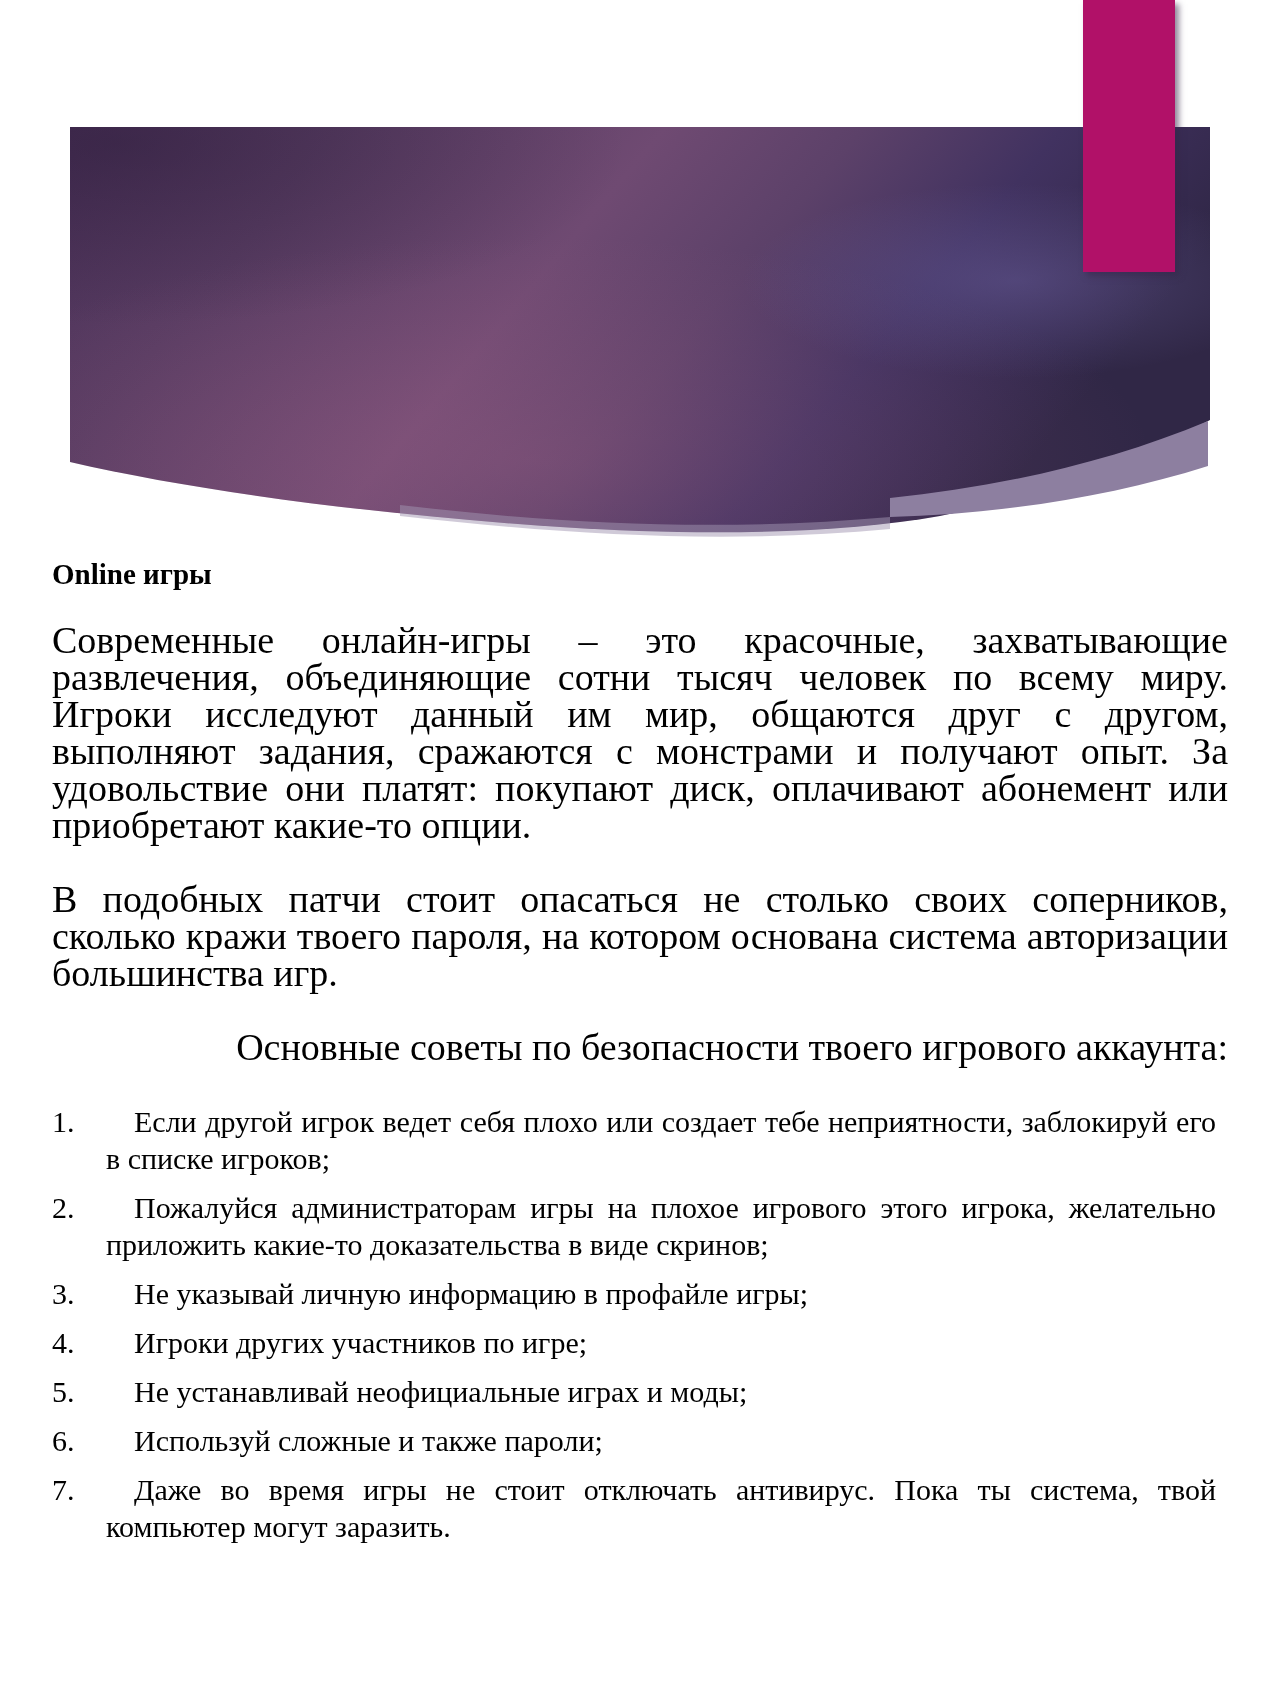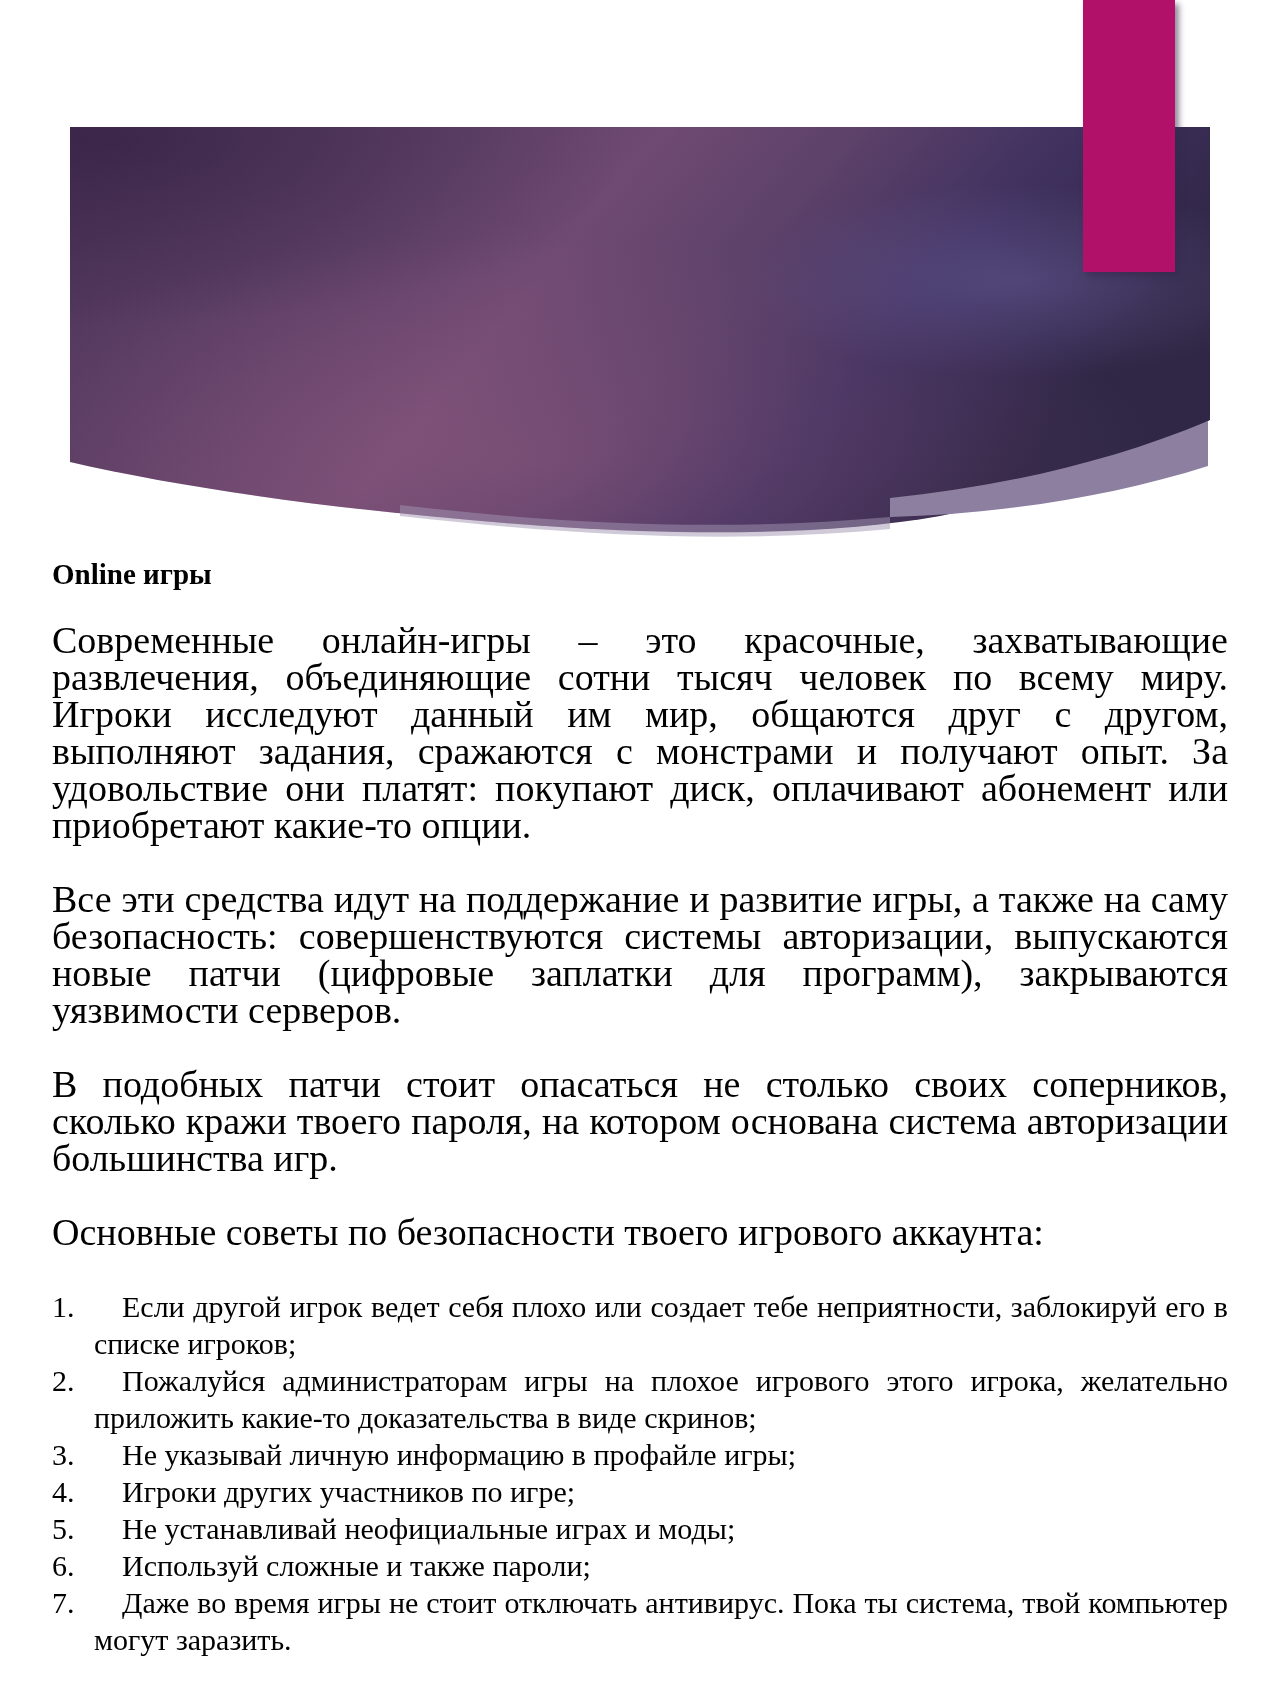--- a/index.html
+++ b/index.html
@@ -28,30 +28,30 @@
     font-size:29px;
     line-height:44px;
     font-weight:bold;
   }
   .para{
     margin:0 0 37px 0;
     font-size:38px;
     line-height:37px;
     text-align:justify;
   }
-  .lead-in{margin-bottom:37px;text-align:left;}
+  .lead-in{margin-bottom:37px;text-align:right;}
   .num-list{margin-top:37px;}
   .list-item{
     position:relative;
     padding-left:42px;
     font-size:30px;
     line-height:37px;
     text-align:justify;
   }
-  .list-item .item-text{ text-indent:28px; display:block; margin:0; }
+  .list-item .item-text{ text-indent:28px; display:block; margin:12px; }
   .list-item .item-num{
     position:absolute;left:0;top:0;
     width:42px;
   }
 </style>
 </head>
 <body>
 
 <div class="banner-wrap">
   <svg width="1280" height="560" viewBox="0 0 1280 560" xmlns="http://www.w3.org/2000/svg">
@@ -90,21 +90,20 @@
     <path d="M890,498 C1000,487 1110,462 1208,421 L1208,466 C1110,497 1000,514 890,517 Z" fill="#8d7fa0"></path>
   </svg>
 </div>
 
 <div class="accent-bar"></div>
 
 <div class="content">
   <h1 class="doc-title">Online игры</h1>
 
   <p class="para">Современные онлайн-игры – это красочные, захватывающие развлечения, объединяющие сотни тысяч человек по всему миру. Игроки исследуют данный им мир, общаются друг с другом, выполняют задания, сражаются с монстрами и получают опыт. За удовольствие они платят: покупают диск, оплачивают абонемент или приобретают какие-то опции.</p>
-  <p class="para">Все эти средства идут на поддержание и развитие игры, а также на саму безопасность: совершенствуются системы авторизации, выпускаются новые патчи (цифровые заплатки для программ), закрываются уязвимости серверов.</p>
   <p class="para">В подобных патчи стоит опасаться не столько своих соперников, сколько кражи твоего пароля, на котором основана система авторизации большинства игр.</p>
   <p class="para lead-in">Основные советы по безопасности твоего игрового аккаунта:</p>
 
   <div class="num-list">
     <div class="list-item">
       <span class="item-num">1.</span>
       <span class="item-text">Если другой игрок ведет себя плохо или создает тебе неприятности, заблокируй его в списке игроков;</span>
     </div>
     <div class="list-item">
       <span class="item-num">2.</span>

